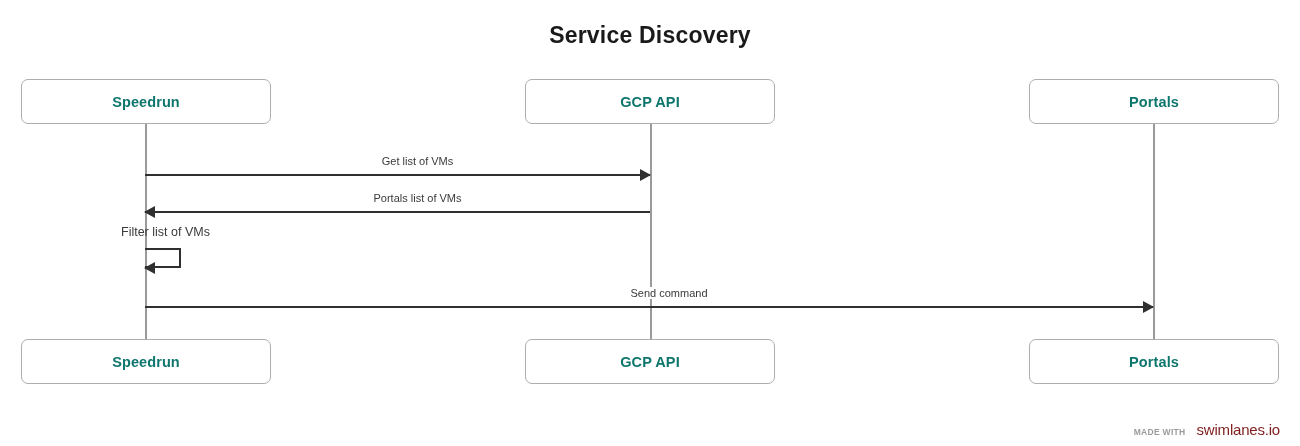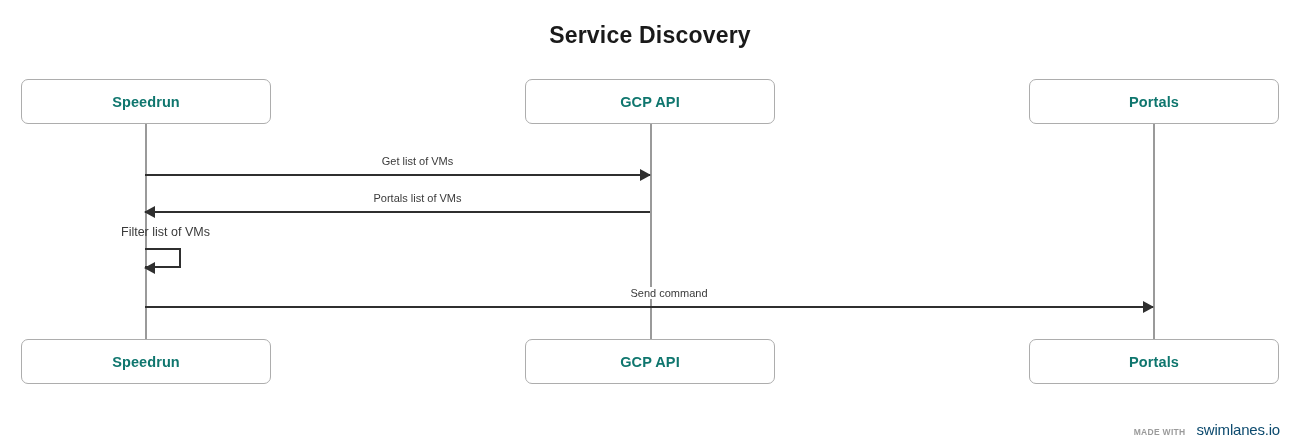--- a/index.html
+++ b/index.html
@@ -146,21 +146,21 @@
   }
   .brand-made-with {
     font-size: 8.5px;
     font-weight: bold;
     color: #9b9b9b;
     letter-spacing: 0.3px;
     text-transform: uppercase;
   }
   .brand-name {
     font-size: 15px;
-    color: #0c4a6e;
+    color: #7f1d1d;
     letter-spacing: -0.2px;
   }
 </style>
 </head>
 <body>
 
 <div id="canvas">
 
   <div class="diagram-title">Service Discovery</div>
 

